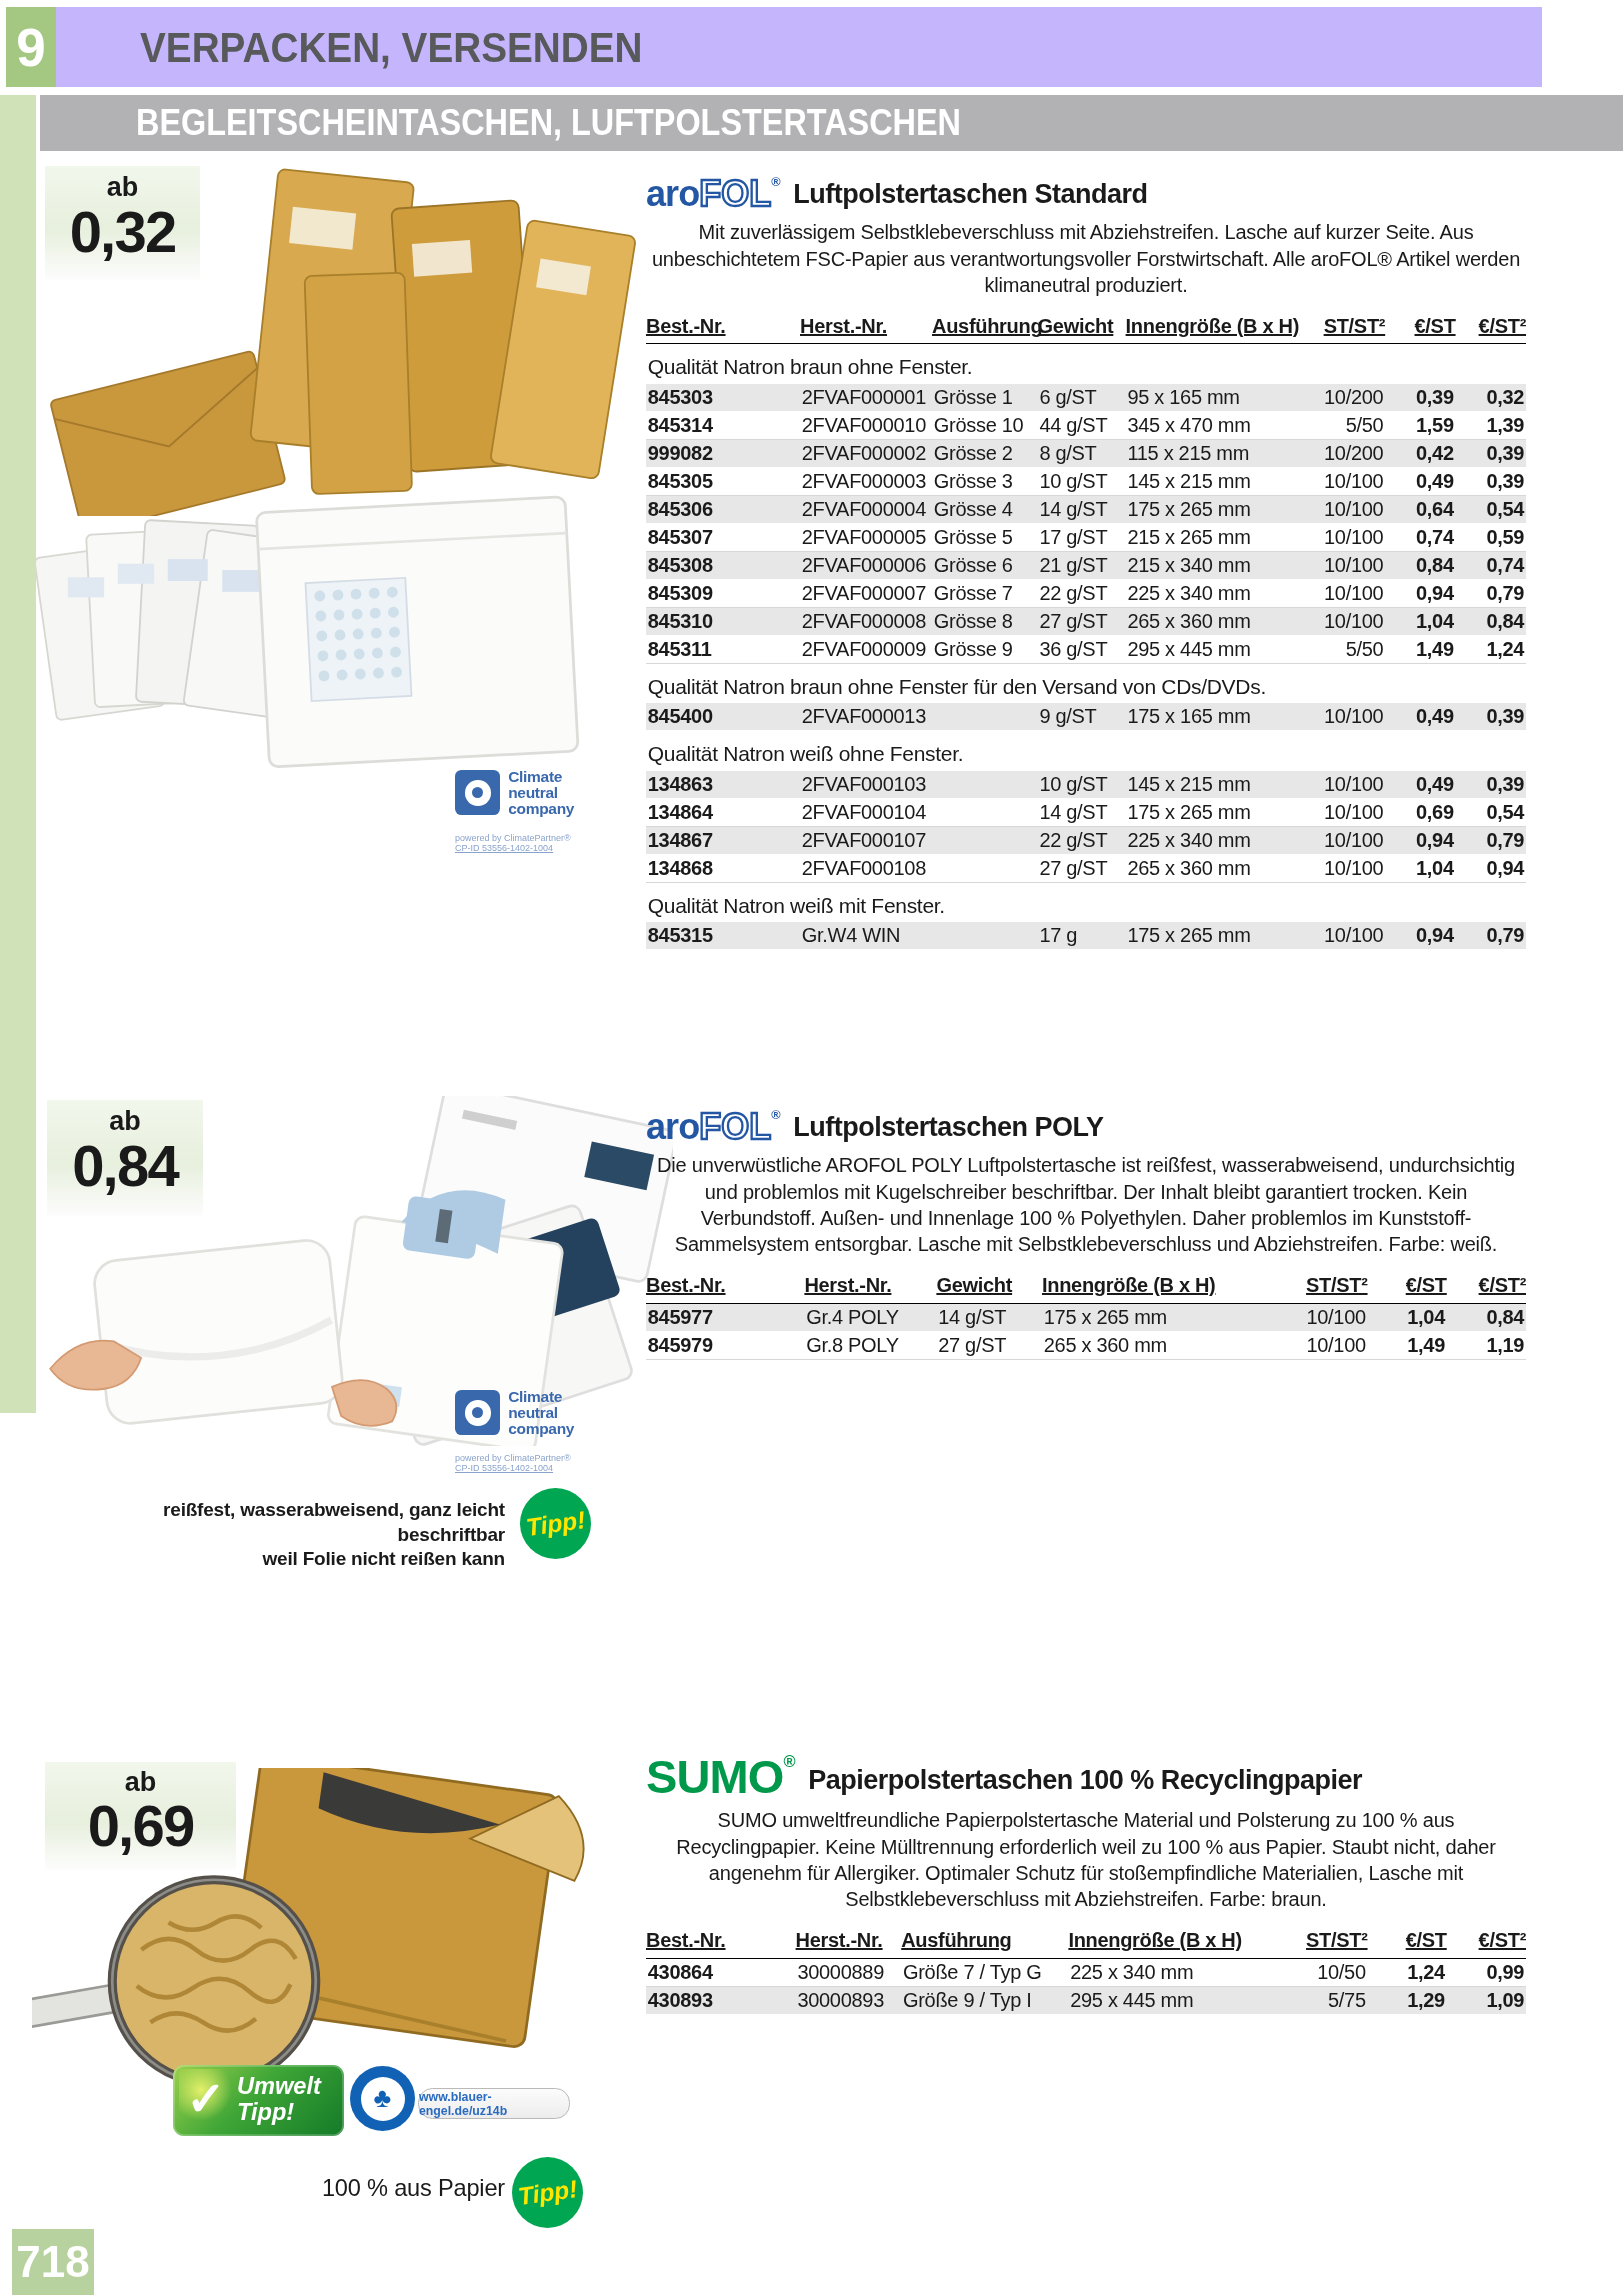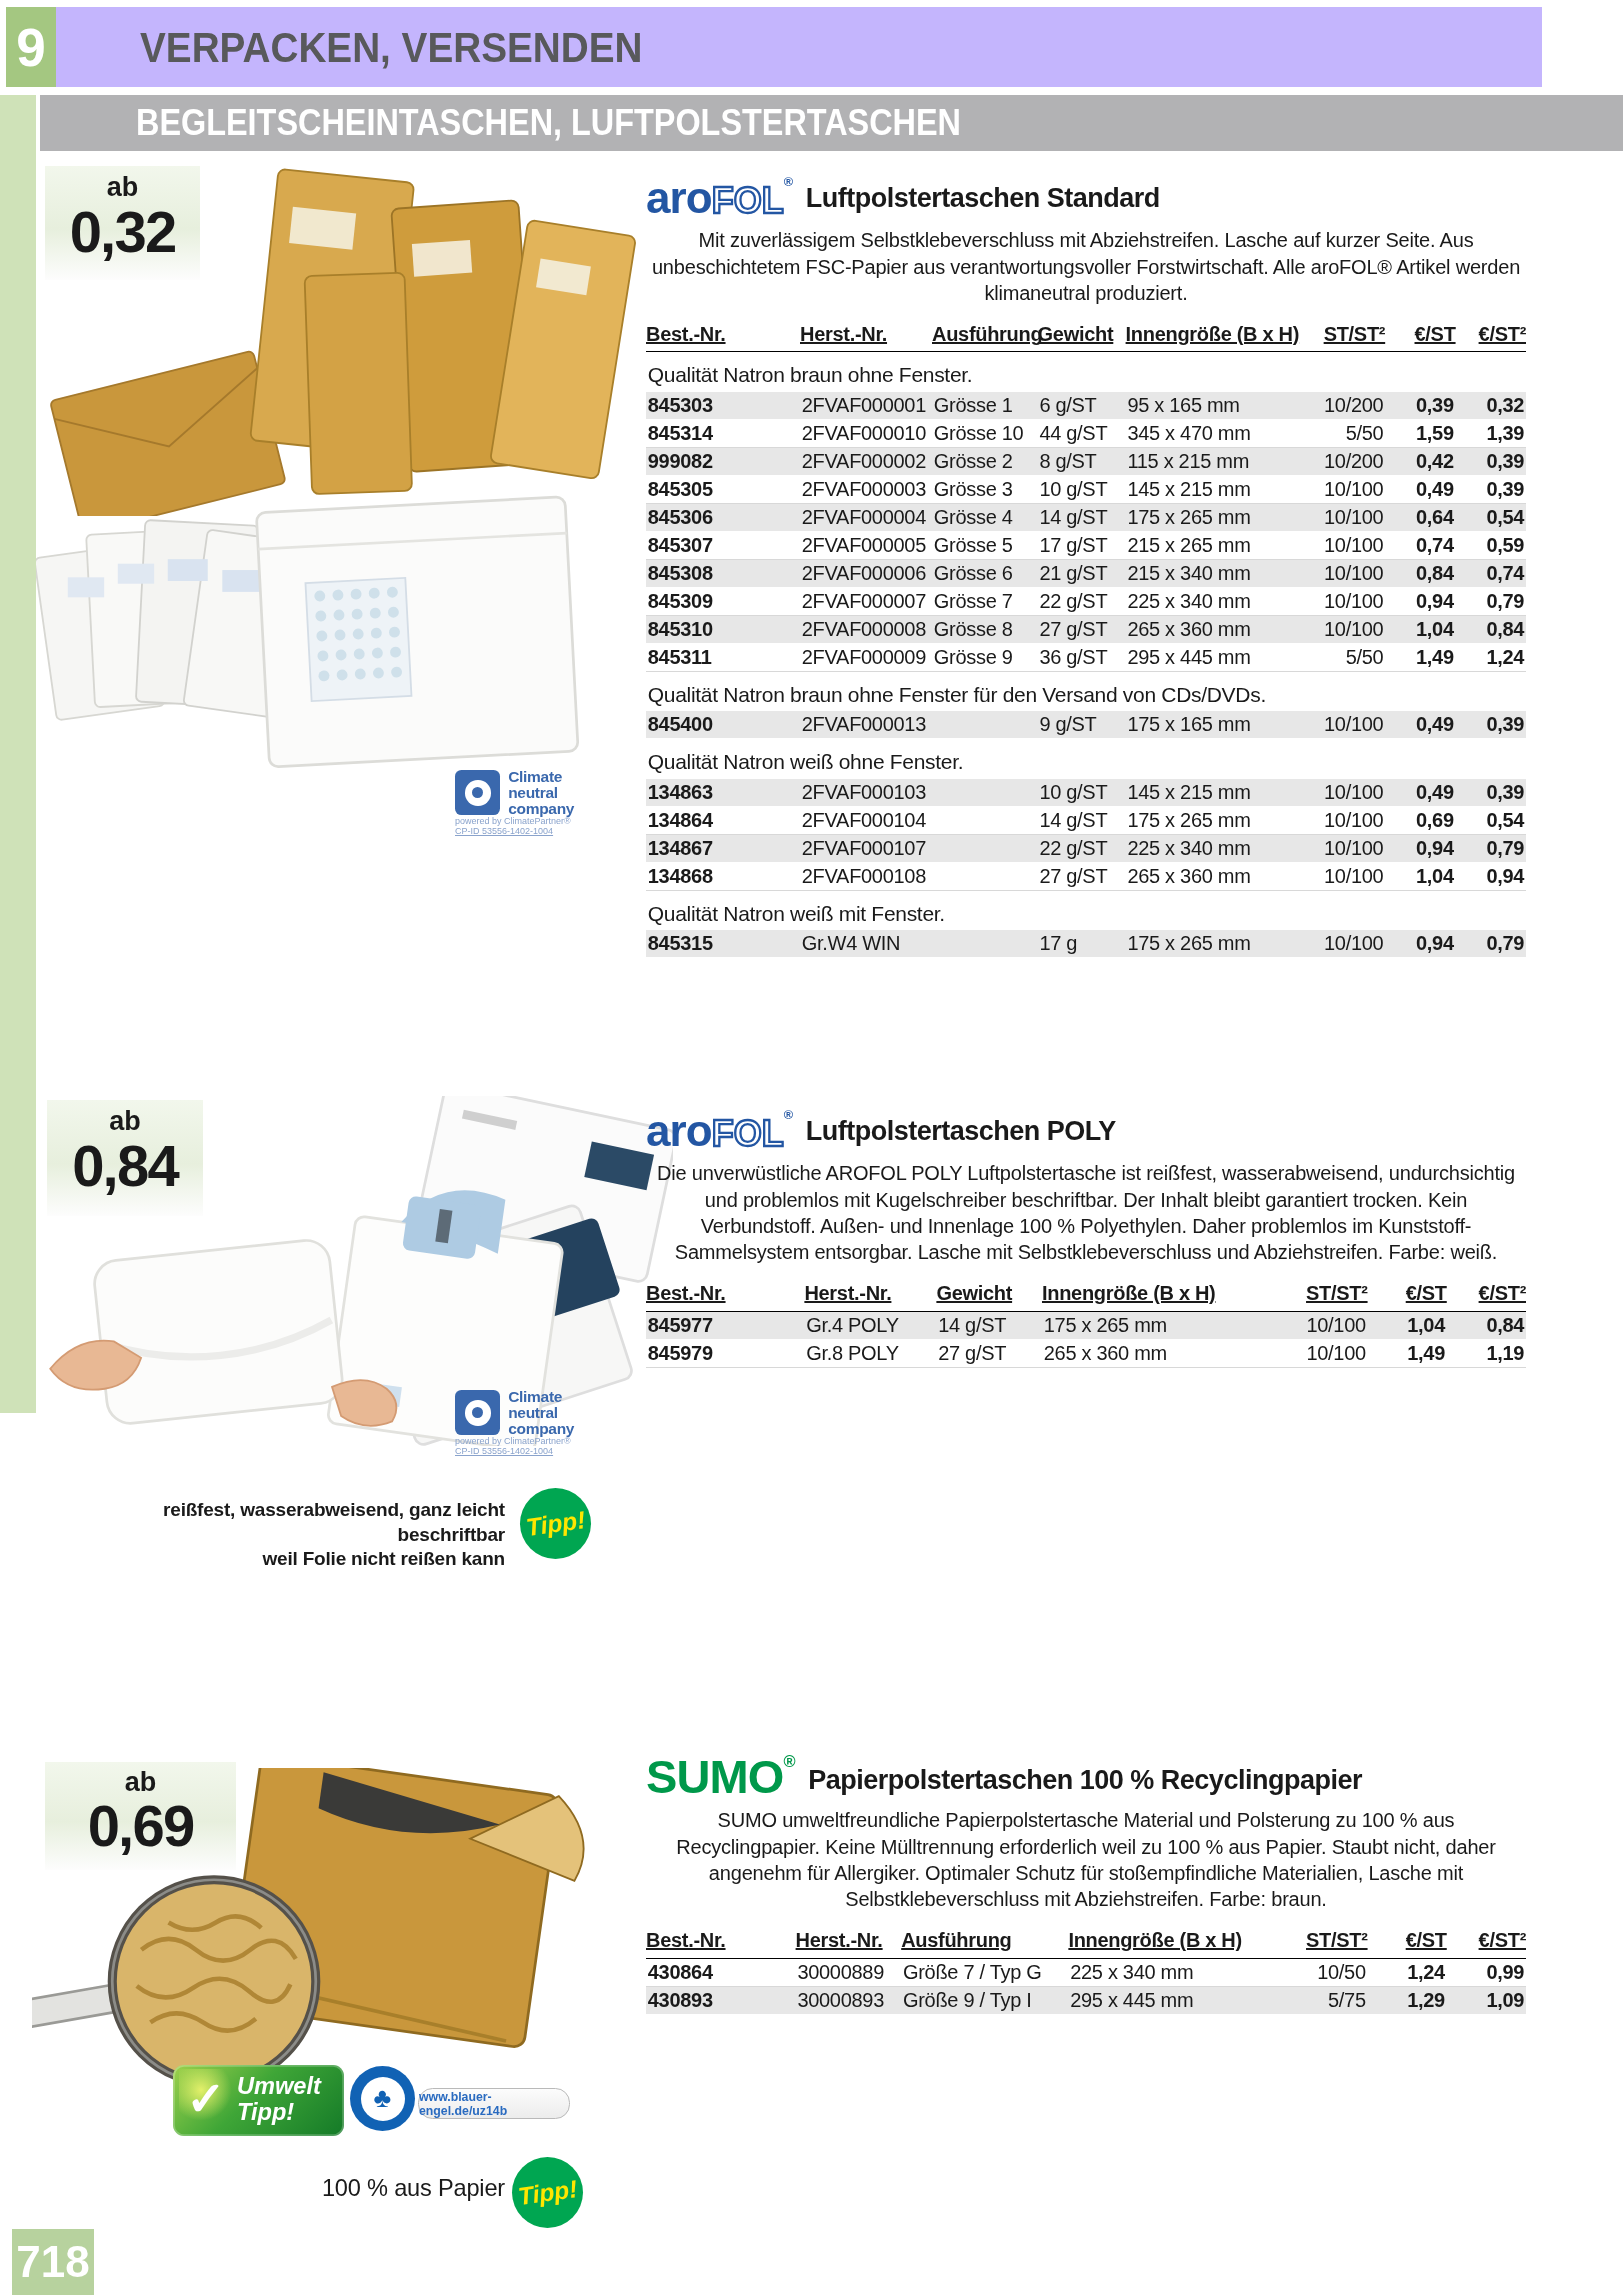--- a/index.html
+++ b/index.html
@@ -32,21 +32,21 @@
   .section{position:absolute;left:646px;width:880px;}
   #sec-standard{top:176px;}
   #sec-poly{top:1109px;}
   #sec-sumo{top:1753px;}
   .sec-head{display:flex;align-items:center;gap:12.7px;margin:0 0 7.3px 0;}
   .sec-title{font-size:27px;font-weight:bold;letter-spacing:-0.5px;}
   .sec-desc{font-size:20px;line-height:1.32;letter-spacing:-0.2px;margin-bottom:12.7px;text-align:center;}
 
   
   .arofol{font-weight:bold;white-space:nowrap;line-height:1;}
-  .arofol .aro{color:#2356a3;font-size:44px;letter-spacing:-0.9px;}
+  .arofol .aro{color:#2356a3;font-size:36px;letter-spacing:-0.9px;}
   .arofol .fol{color:#fff;font-size:36px;letter-spacing:0px;
                -webkit-text-stroke:2.3px #2356a3;text-shadow:0 0 0.9px #2356a3;}
   .arofol .reg{color:#2356a3;font-size:12.7px;vertical-align:top;}
   
   .sumo-logo{color:#00984a;font-weight:bold;font-size:47px;letter-spacing:-0.9px;line-height:1;white-space:nowrap;}
   .sumo-logo .reg{font-size:16.4px;vertical-align:top;letter-spacing:0;}
   #sec-sumo .sec-head{align-items:flex-end;}
   #sec-sumo .sec-title{padding-bottom:3.6px;}
 
   
@@ -69,21 +69,21 @@
   .tbl7b th:nth-child(7){width:9%}
 
   
   .climate{position:absolute;width:145px;}
   .climate .row{display:flex;align-items:center;}
   .cl-icon{width:45px;height:45px;background:#3a68ad;border-radius:6.4px;position:relative;flex:0 0 auto;}
   .cl-icon .ring{position:absolute;left:10px;top:10px;width:25.5px;height:25.5px;border-radius:50%;
                  background:#fff;}
   .cl-icon .dot{position:absolute;left:17.3px;top:17.3px;width:11px;height:11px;border-radius:50%;background:#3a68ad;}
   .cl-text{margin-left:8.2px;color:#3a68ad;font-size:15.5px;font-weight:bold;line-height:1.02;letter-spacing:-0.3px;}
-  .cl-powered{margin-top:0;font-size:9px;color:#8aa3cc;letter-spacing:0;}
+  .cl-powered{margin-top:17px;font-size:9px;color:#8aa3cc;letter-spacing:0;}
   .cl-id{font-size:9px;color:#8aa3cc;text-decoration:underline;}
   #climate1{left:455px;top:769px;}
   #climate2{left:455px;top:1389px;}
 
   
   .tip-text{position:absolute;text-align:right;font-weight:bold;font-size:19px;line-height:1.3;letter-spacing:-0.2px;}
   #tip-poly{left:78px;top:1498px;width:427px;}
   .tipp-circle{position:absolute;width:71px;height:71px;border-radius:50%;background:#00a651;
                display:flex;align-items:center;justify-content:center;}
   .tipp-circle span{color:#ffe600;font-weight:bold;font-style:italic;font-size:24.5px;transform:rotate(-8deg);}

